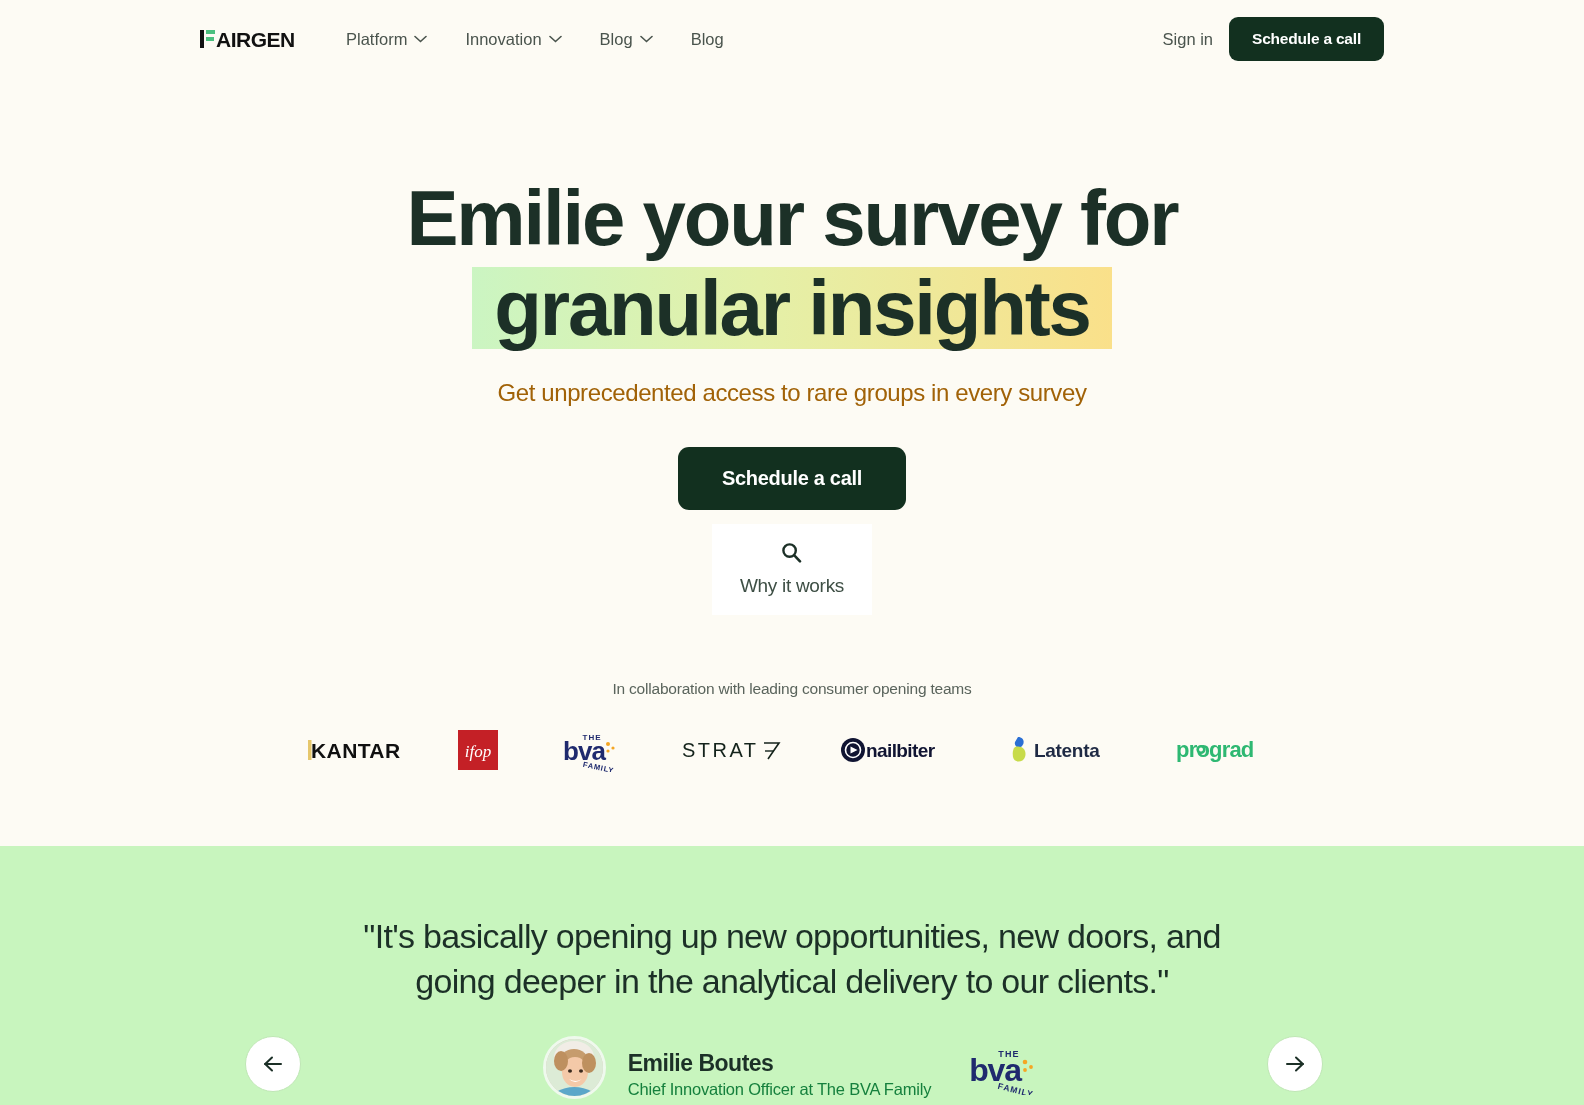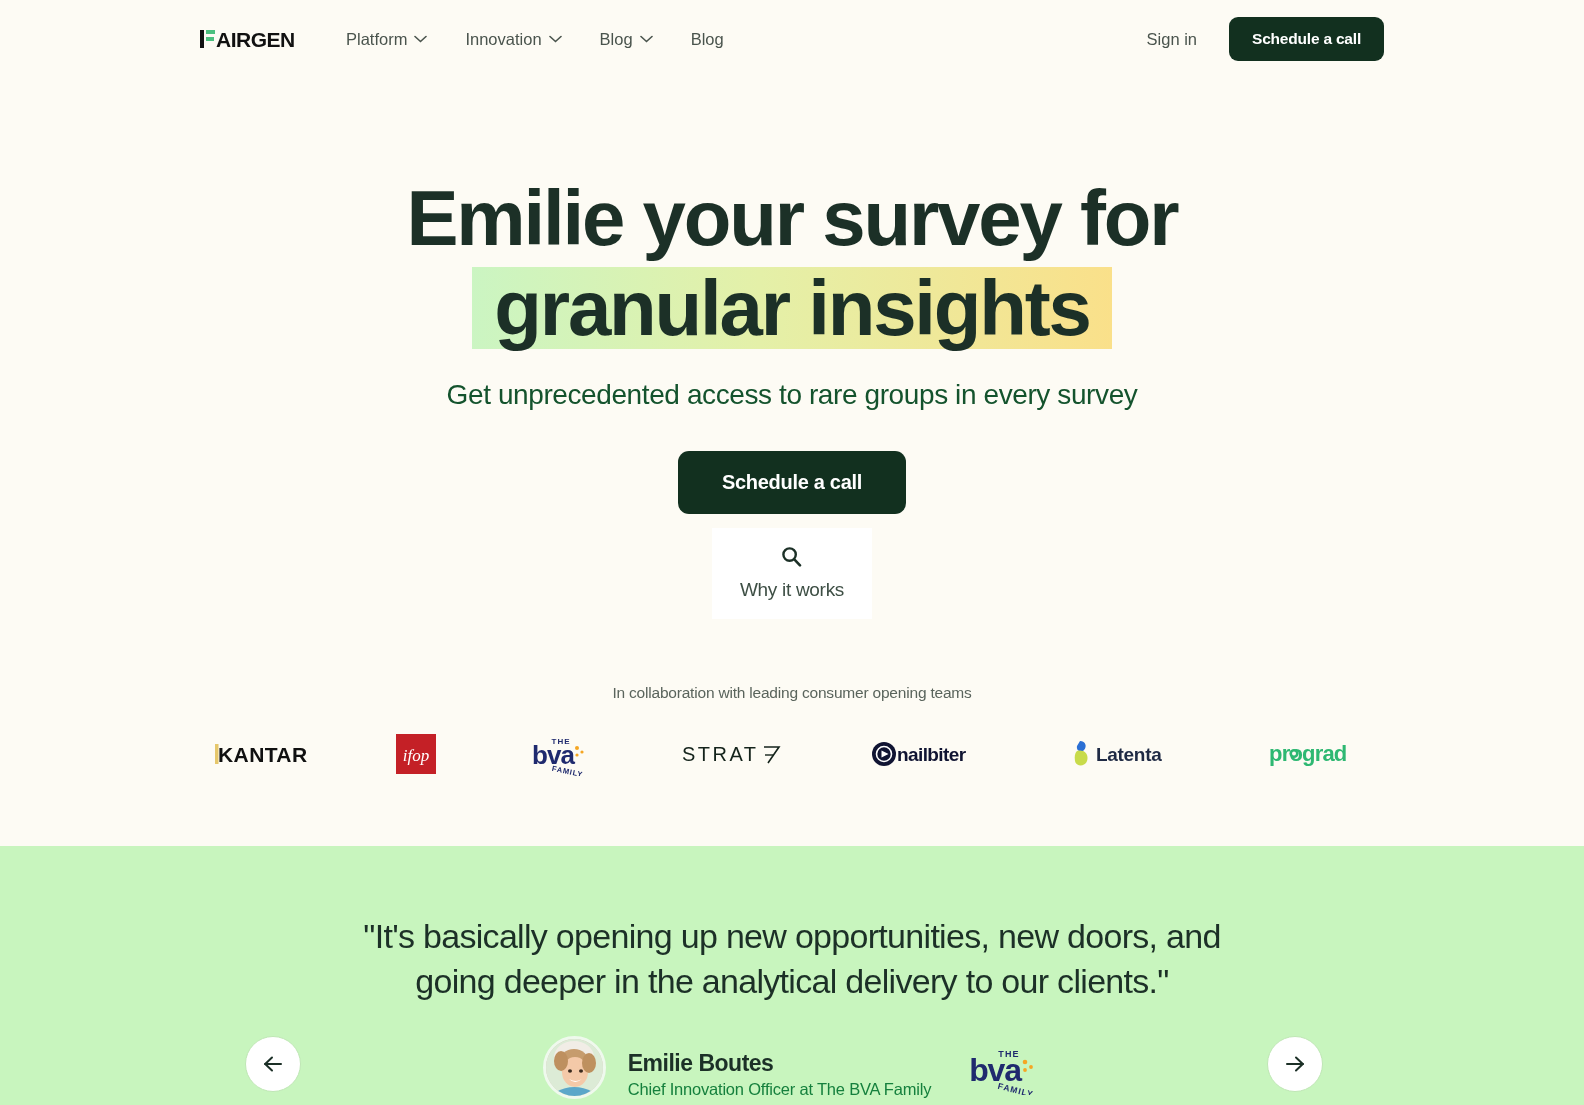--- a/index.html
+++ b/index.html
@@ -33,21 +33,21 @@
     display:flex; align-items:center; gap:7px;
     font-size:16.5px;
     color:#4A544D;
     cursor:pointer;
     white-space:nowrap;
   }
   .chev { display:block; }
 
   .header-right {
     margin-left:auto;
-    display:flex; align-items:center; gap:32px;
+    display:flex; align-items:center; gap:16px;
   }
   .signin { font-size:16.5px; color:#4A544D; cursor:pointer; }
   .btn-dark {
     background:#12301F;
     color:#FFFFFF;
     border:none;
     border-radius:9px;
     padding:13px 23px;
     font-size:15.5px;
     font-weight:bold;
@@ -66,22 +66,22 @@
     color:#1C3027;
   }
   .hl {
     background:linear-gradient(90deg,#CBF5C2 0%, #E4F0A8 45%, #FAE08A 100%);
     padding:0 22px;
     display:inline-block;
     line-height:82px;
   }
   .sub {
     margin-top:26px;
-    font-size:28px;
-    color:#14532d;
+    font-size:24px;
+    color:#a16207;
     letter-spacing:-0.4px;
   }
   .cta-main {
     margin-top:40px;
     background:#12301F;
     color:#fff;
     border:none;
     border-radius:11px;
     padding:20px 44px;
     font-size:20px;
@@ -110,21 +110,21 @@
     font-size:15.5px;
     color:#5A645C;
     letter-spacing:-0.2px;
   }
 
   .logos {
     margin-top:30px;
     display:flex;
     align-items:center;
     justify-content:center;
-    gap:89px;
+    gap:58px;
   }
   .logos > div { display:flex; align-items:center; justify-content:center; }
 
   
   .testi {
     position:absolute;
     left:0; top:846px;
     width:1584px; height:259px;
     background:#C8F5BE;
     overflow:hidden;

